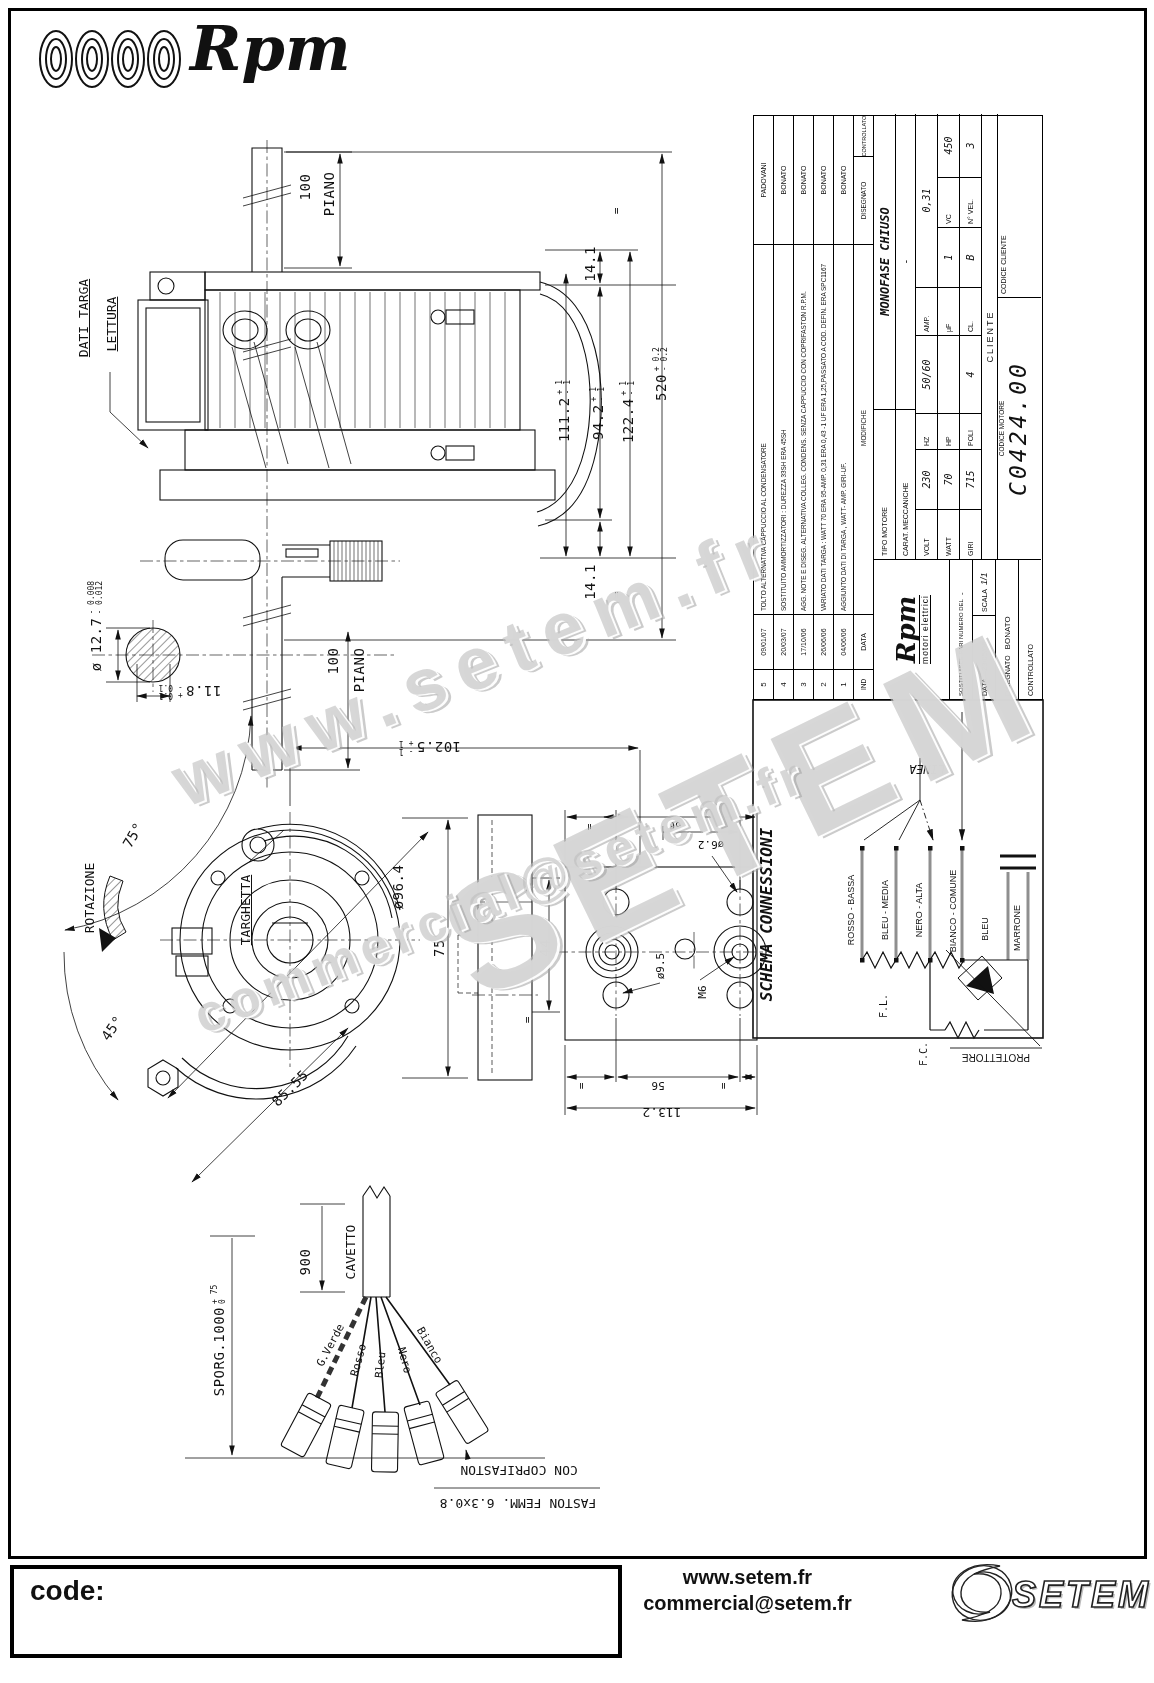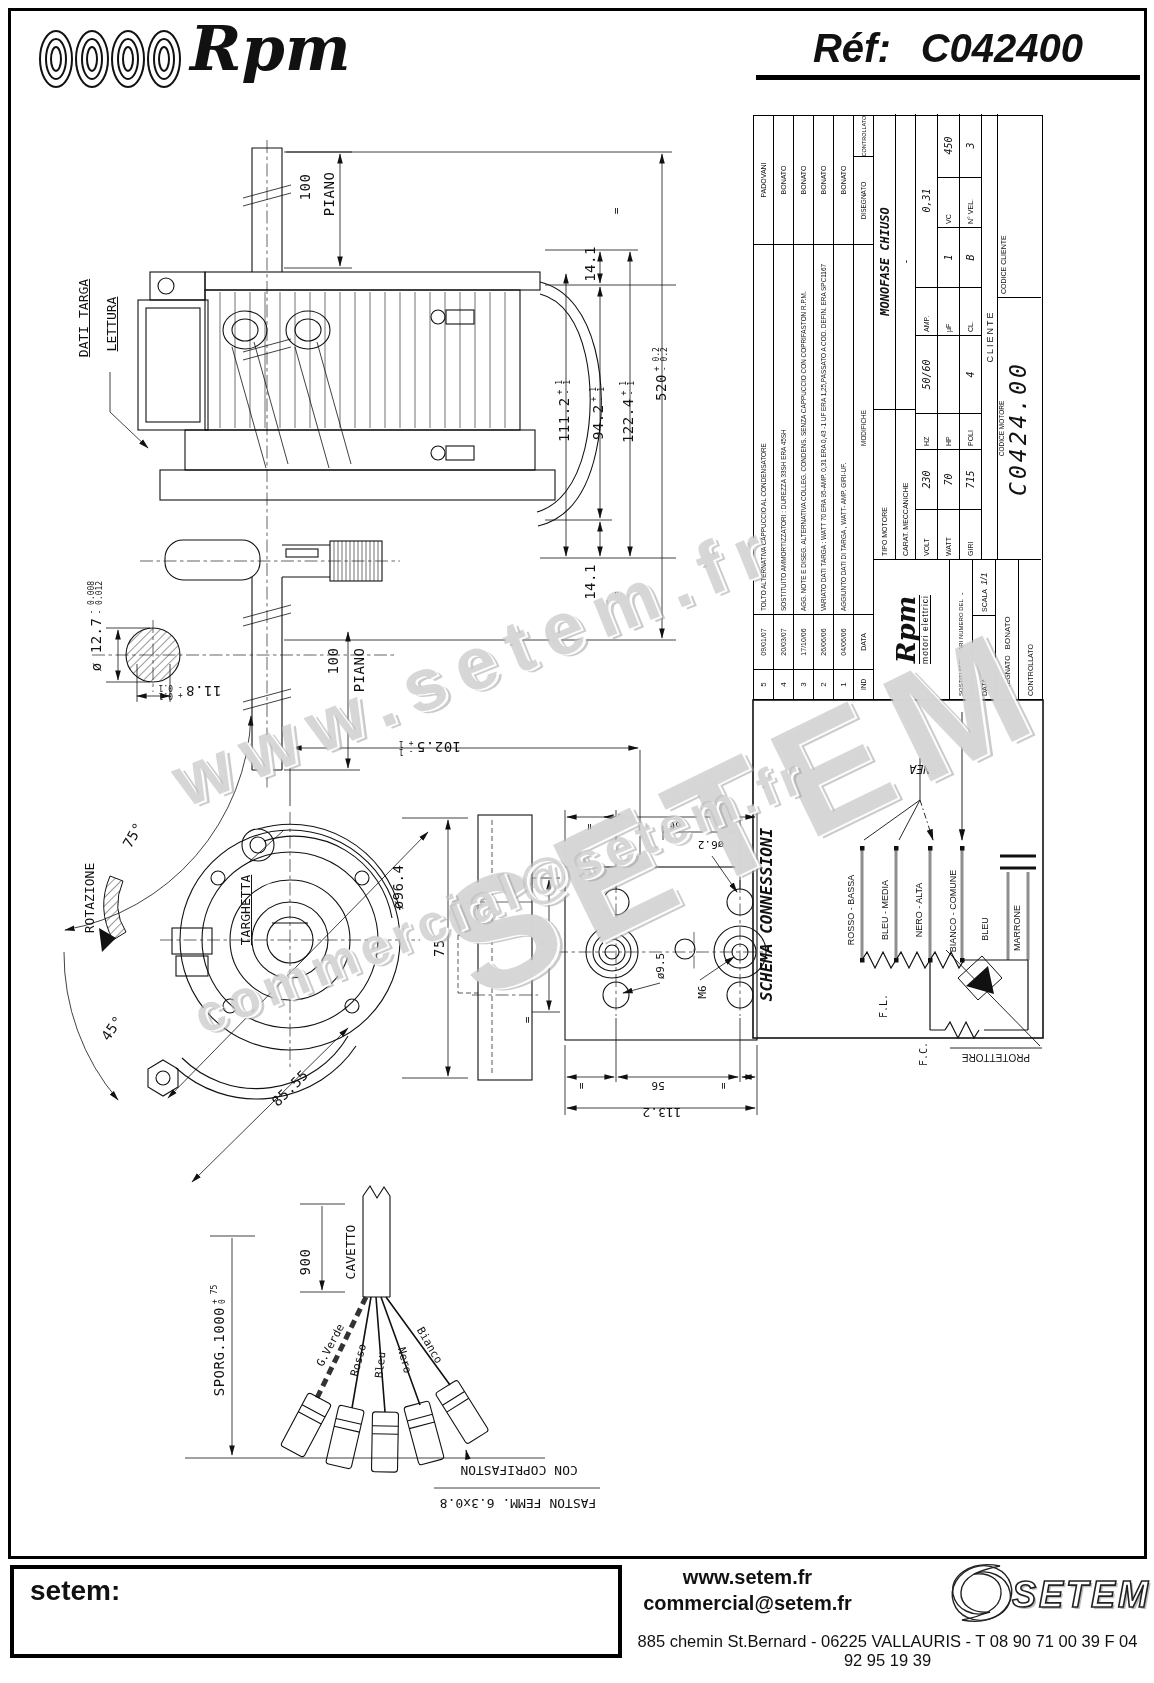--- a/index.html
+++ b/index.html
@@ -258,26 +258,20 @@
     </g>
 
     <g transform="translate(948,1562)" stroke="#222" stroke-width="1.4" fill="none">
       <path d="M52,4 C22,-2 2,14 5,32 C8,48 26,56 42,50 C24,52 12,42 13,30 C14,14 32,8 52,4 Z"></path>
       <path d="M14,58 C44,64 66,48 62,30 C59,14 40,6 26,12 C44,10 54,20 53,32 C52,48 34,54 14,58 Z"></path>
       <ellipse cx="34" cy="31" rx="30" ry="27" transform="rotate(-18 34 31)"></ellipse>
     </g>
   </svg>
 
   <div class="abs lbl" style="left:190px;top:12px;font-family:'DejaVu Serif',serif;font-style:italic;font-weight:700;font-size:62px;">Rpm</div>
-  <div class="abs lbl" style="left:756px;top:26px;width:384px;display:flex;gap:30px;justify-content:center;
-       font-family:'Liberation Sans',sans-serif;font-style:italic;font-weight:700;font-size:40px;
-       border-bottom:5px solid #000;padding-bottom:4px;">
-    <span>Réf:</span>
-    <span>C042400</span>
-  </div>
 
   <div class="wm" style="left:160px;top:745px;transform:rotate(-22deg);font-size:74px;letter-spacing:14px;">www.setem.fr</div>
   <div class="wm" style="left:415px;top:872px;transform:rotate(-26deg);font-size:158px;letter-spacing:20px;">SETEM</div>
   <div class="wm" style="left:185px;top:990px;transform:rotate(-22deg);font-size:52px;letter-spacing:6px;">commercial@setem.fr</div>
 
   <div class="v dim lbl" style="left:294px;top:158px;width:58px;height:22px;">100</div>
   <div class="v dim lbl" style="left:318px;top:152px;width:84px;height:22px;">PIANO</div>
   <div class="v dim lbl" style="left:580px;top:238px;width:52px;height:20px;">14.1</div>
   <div class="v lbl" style="left:548px;top:356px;width:110px;height:32px;">
     <span class="dim">111.2</span>
@@ -512,19 +506,18 @@
         <span style="font-size:6.5px;text-align:center;">CODICE MOTORE</span>
         <span class="it" style="font-family:'DejaVu Sans Mono',monospace;font-size:23px;letter-spacing:3px;text-align:center;">C0424.00</span>
       </div>
       <div class="cell" style="left:402px;top:244px;width:183px;height:43px;border-right:none;border-bottom:none;align-items:flex-start;">
         <span class="clab" style="padding-top:2px;">CODICE CLIENTE</span>
       </div>
     </div>
   </div>
 
   <div class="abs" style="left:10px;top:1565px;width:612px;height:93px;border:4px solid #000;box-sizing:border-box;z-index:4;">
-    <span class="abs" style="left:16px;top:6px;font-family:'Liberation Sans',sans-serif;font-weight:700;font-size:28px;">setem:</span>
+    <span class="abs" style="left:16px;top:6px;font-family:'Liberation Sans',sans-serif;font-weight:700;font-size:28px;">code:</span>
   </div>
   <div class="abs" style="left:625px;top:1566px;width:245px;text-align:center;font-family:'Liberation Sans',sans-serif;font-weight:700;font-size:20px;z-index:4;">www.setem.fr</div>
   <div class="abs" style="left:625px;top:1592px;width:245px;text-align:center;font-family:'Liberation Sans',sans-serif;font-weight:700;font-size:20px;z-index:4;">commercial@setem.fr</div>
-  <div class="abs" style="left:630px;top:1632px;width:515px;text-align:center;font-family:'Liberation Sans',sans-serif;font-size:16.5px;z-index:4;">885 chemin St.Bernard  -  06225 VALLAURIS  -  T 08 90 71 00 39   F 04 92 95 19 39</div>
   <div class="abs" style="left:1012px;top:1574px;font-family:'Liberation Sans',sans-serif;font-weight:700;font-style:italic;font-size:36px;letter-spacing:3px;color:#fff;-webkit-text-stroke:1.6px #222;text-shadow:2px 2px 0 #bbb;z-index:4;">SETEM</div>
 </div>
 
 </body></html>

